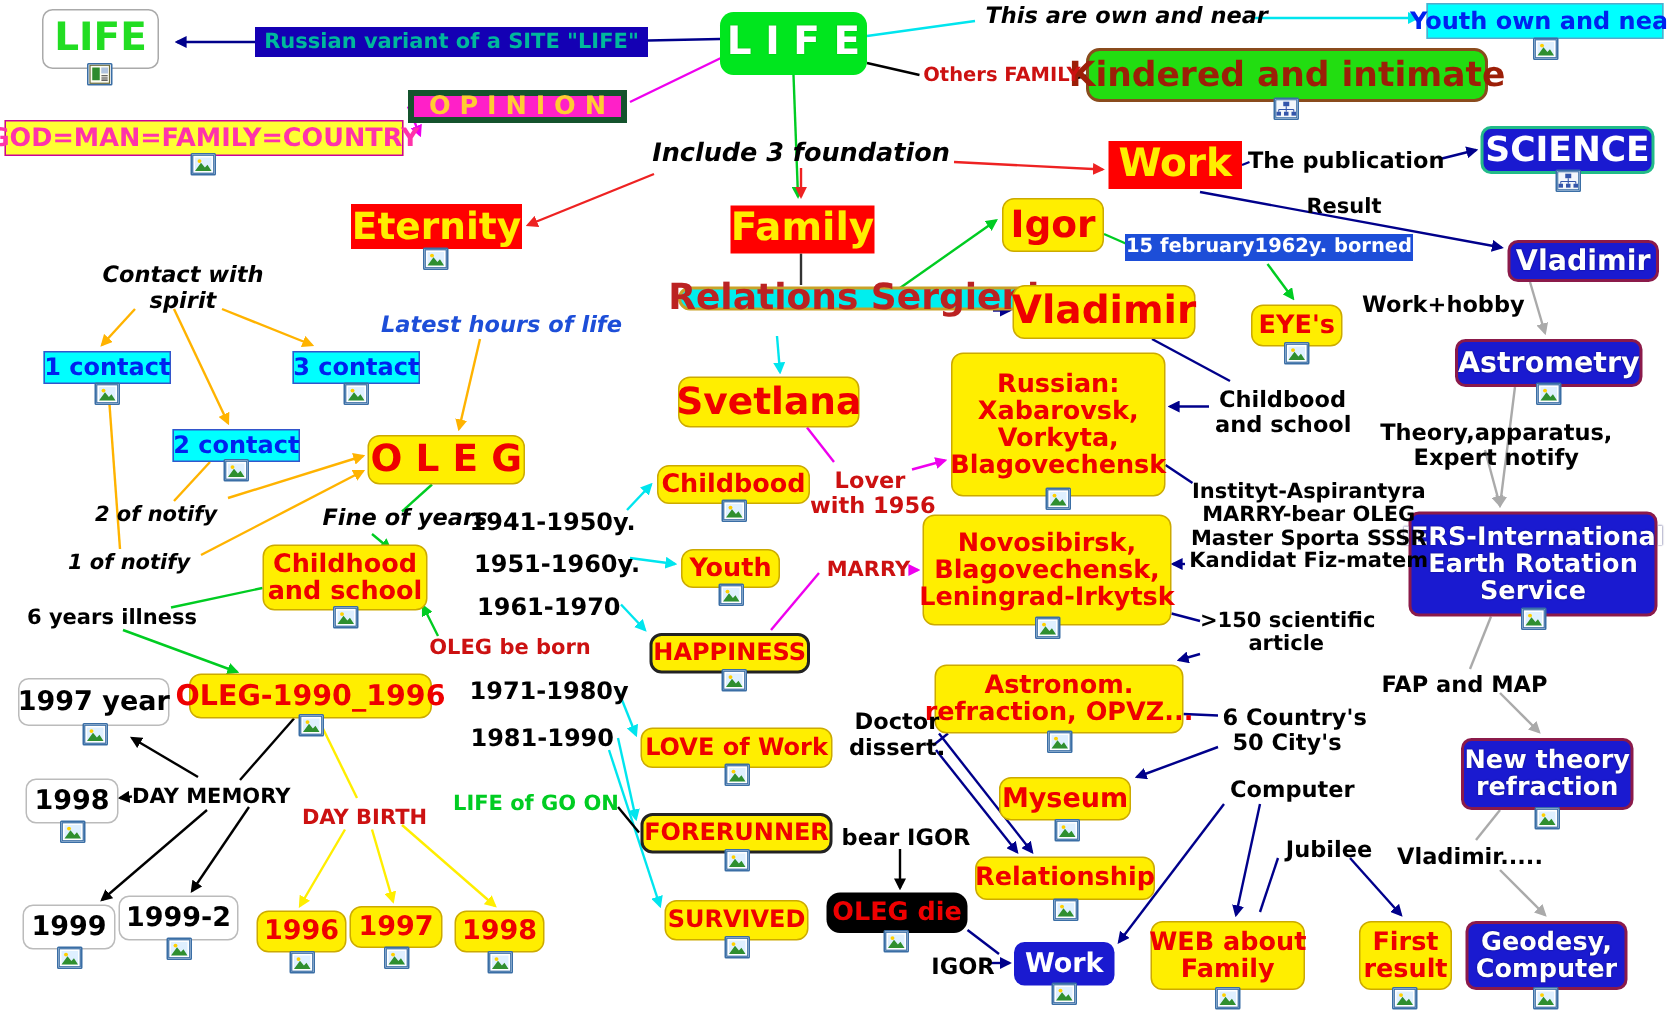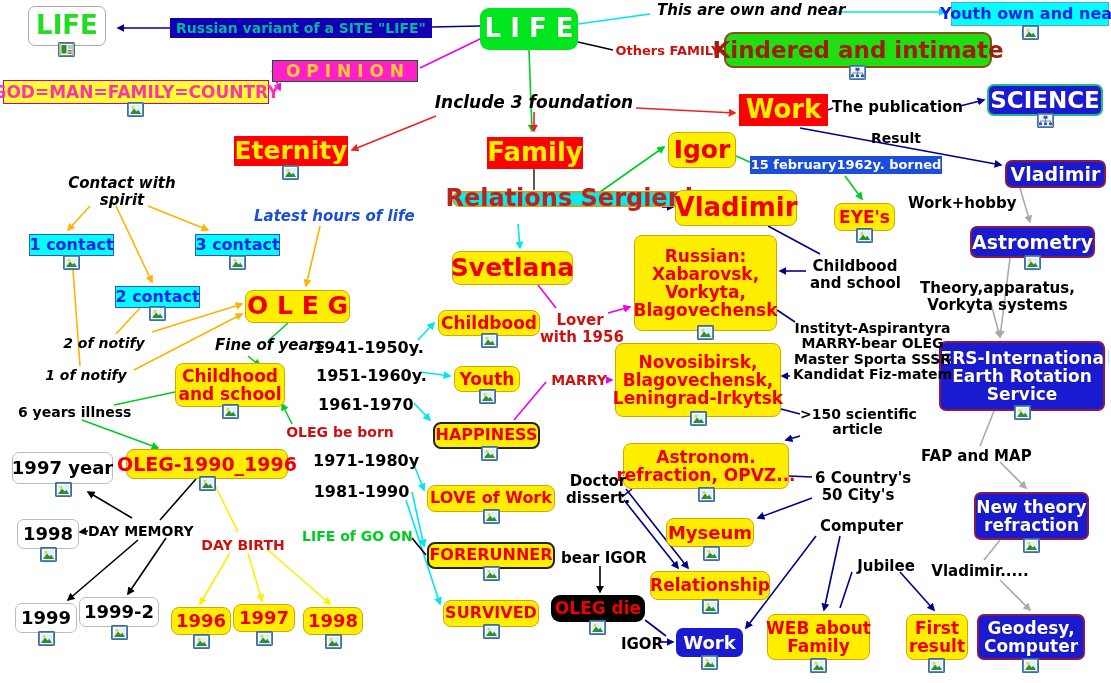--- a/index.html
+++ b/index.html
@@ -58,21 +58,21 @@
   }
   .v-whiteplain {
     background: #ffffff; color: #000000;
     border: 1px solid #bbbbbb; border-radius: 7px;
   }
   .v-bluebar {
     background: #1400b4; color: #00b89c;
   }
   .v-magenta {
     background: #ff20c8; color: #ffcc33;
-    border: 1px solid #14532d;
+    border: 4px solid #14532d;
   }
   .v-yellowmag {
     background: #ffff33; color: #ff33aa;
     border: 1px solid #cc0099;
   }
   .v-cyanblue {
     background: #00ffff; color: #0022ee;
     border: 1px solid #3355cc;
   }
   .v-redyellow {
@@ -635,21 +635,21 @@
     <div class="lbl it" style="left: 434px; top: 93px; width: 200px; font-size: 17px; color: rgb(0, 0, 0);">Include 3 foundation</div>
     <div class="lbl" style="left: 830px; top: 99px; width: 135px; font-size: 15px; color: rgb(0, 0, 0);">The publication</div>
     <div class="lbl" style="left: 866px; top: 131px; width: 60px; font-size: 14px; color: rgb(0, 0, 0);">Result</div>
     <div class="lbl it" style="left: 62px; top: 175px; width: 120px; font-size: 15px; color: rgb(0, 0, 0);">Contact with
 spirit</div>
     <div class="lbl it" style="left: 254px; top: 208px; width: 150px; font-size: 15px; color: #1d4ed8;">Latest hours of life</div>
     <div class="lbl" style="left: 908px; top: 195px; width: 105px; font-size: 15px; color: rgb(0, 0, 0);">Work+hobby</div>
     <div class="lbl" style="left: 810px; top: 258px; width: 90px; font-size: 15px; color: rgb(0, 0, 0);">Childbood
 and school</div>
     <div class="lbl" style="left: 920px; top: 280px; width: 155px; font-size: 15px; color: rgb(0, 0, 0);">Theory,apparatus,
-Vorkyta systems</div>
+Expert notify</div>
     <div class="lbl" style="left: 540px; top: 312px; width: 80px; font-size: 15px; color: rgb(204, 17, 17);">Lover
 with 1956</div>
     <div class="lbl" style="left: 790px; top: 321px; width: 165px; font-size: 14px; color: rgb(0, 0, 0); text-align: center;">Instityt-Aspirantyra
 MARRY-bear OLEG
 Master Sporta SSSR
 Kandidat Fiz-matem</div>
     <div class="lbl it" style="left: 58px; top: 336px; width: 92px; font-size: 14px; color: rgb(0, 0, 0);">2 of notify</div>
     <div class="lbl it" style="left: 215px; top: 337px; width: 103px; font-size: 15px; color: rgb(0, 0, 0);">Fine of years</div>
     <div class="lbl" style="left: 313px; top: 339px; width: 105px; font-size: 16px; color: rgb(0, 0, 0);">1941-1950y.</div>
     <div class="lbl" style="left: 316px; top: 367px; width: 105px; font-size: 16px; color: rgb(0, 0, 0);">1951-1960y.</div>

